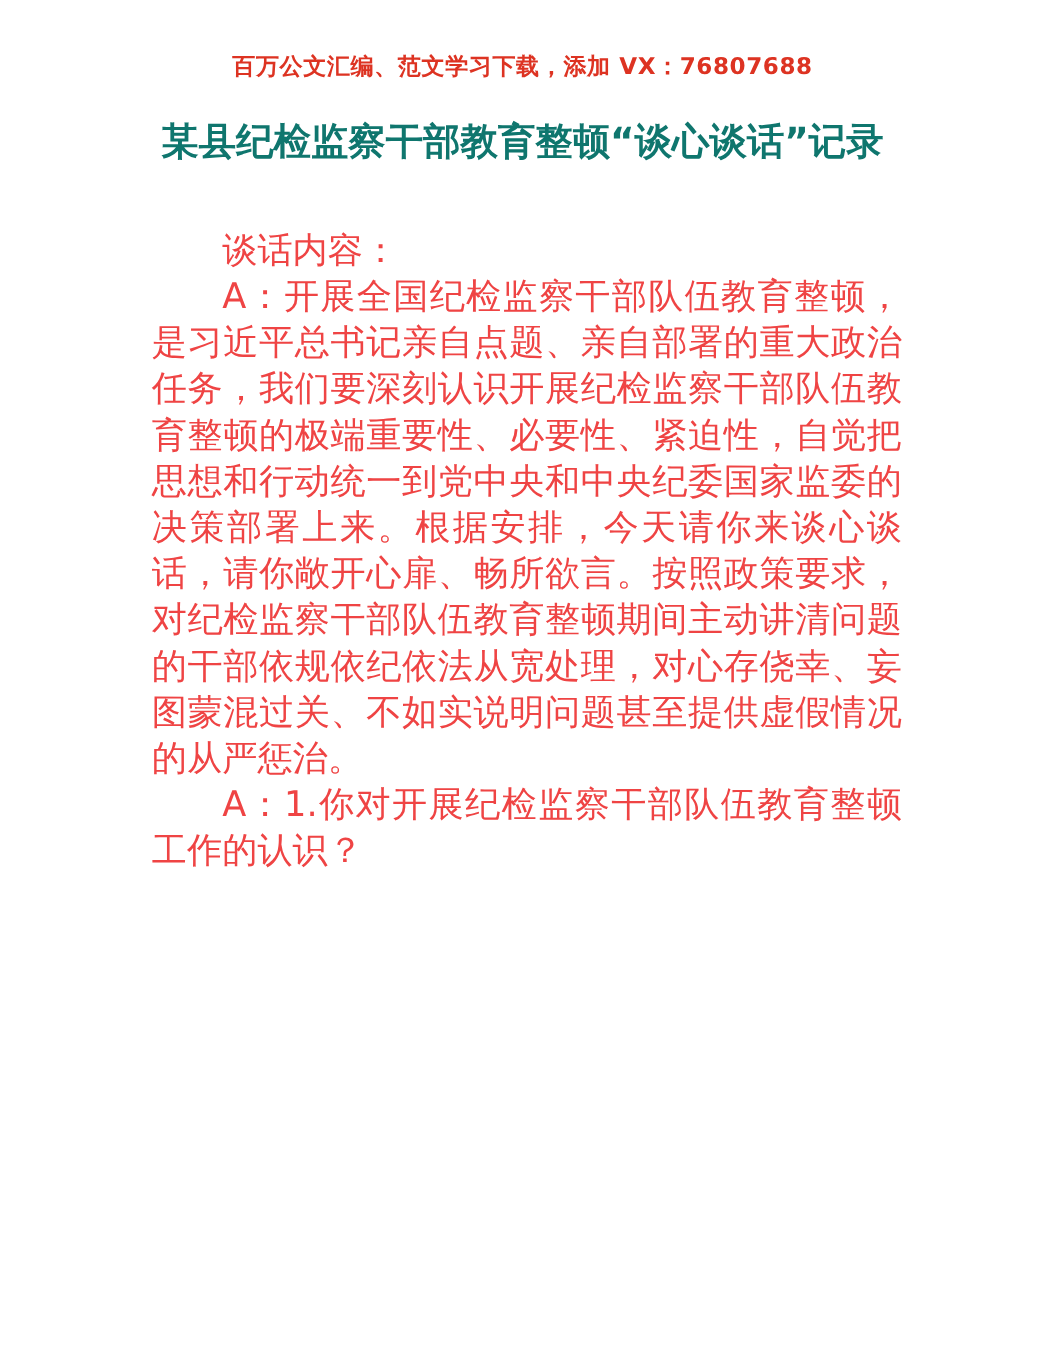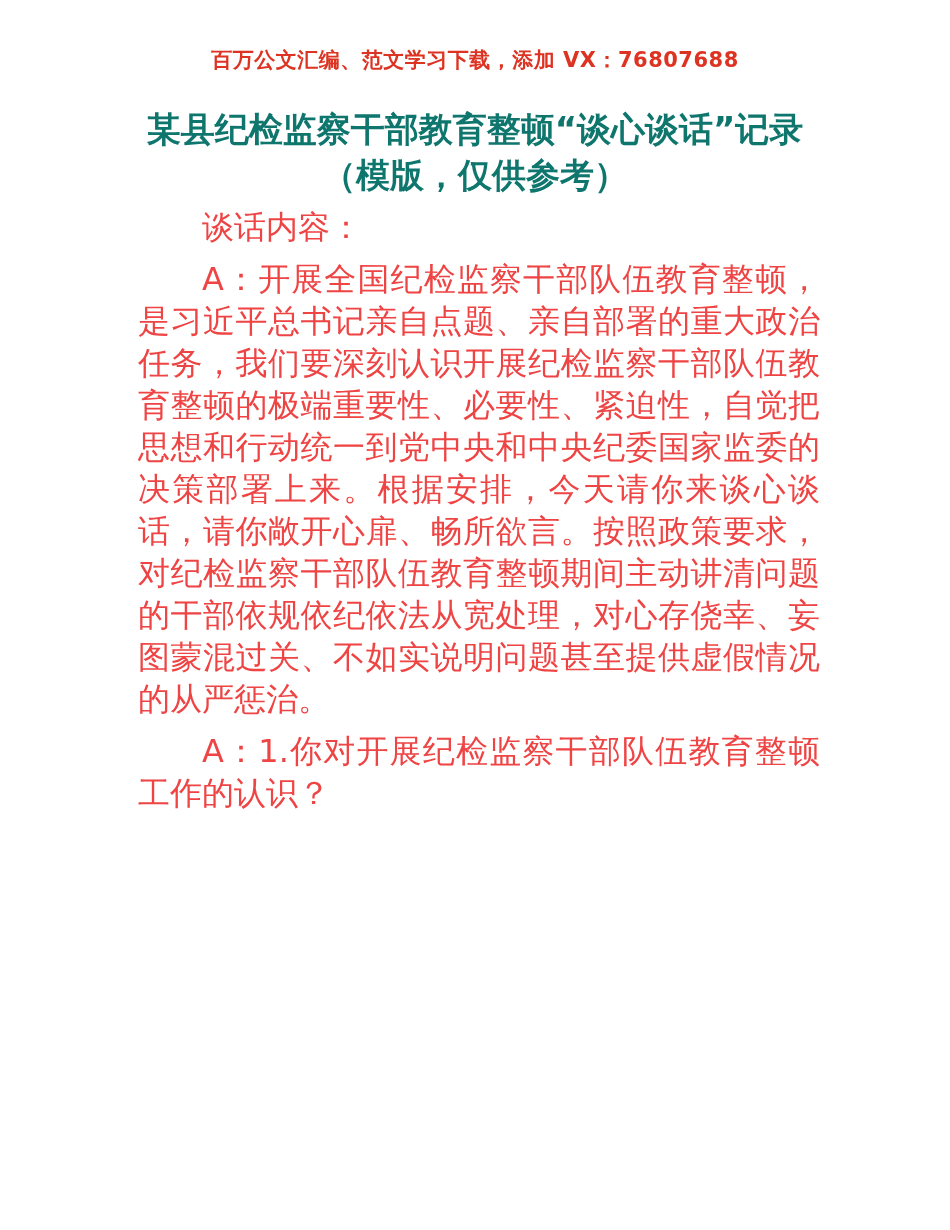--- a/index.html
+++ b/index.html
@@ -62,33 +62,32 @@
     line-height: 42px;
     text-align: justify;
     text-justify: inter-ideograph;
     text-indent: 2em;
     margin: 0 0 0 0;
     color: #ef4444;
     letter-spacing: 0px;
     word-break: break-all;
   }
   .para + .para {
-    margin-top: 10px;
+    margin-top: 0;
   }
 </style>
 </head>
 <body>
 
 <div class="page">
 
   <div class="promo-banner">百万公文汇编、范文学习下载，添加 VX：76807688</div>
 
   <div class="doc-title">
     <span class="title-line">某县纪检监察干部教育整顿“谈心谈话”记录</span>
-    <span class="title-line">（模版，仅供参考）</span>
   </div>
 
   <div class="doc-body">
     <p class="para">谈话内容：</p>
     <p class="para">A：开展全国纪检监察干部队伍教育整顿，是习近平总书记亲自点题、亲自部署的重大政治任务，我们要深刻认识开展纪检监察干部队伍教育整顿的极端重要性、必要性、紧迫性，自觉把思想和行动统一到党中央和中央纪委国家监委的决策部署上来。根据安排，今天请你来谈心谈话，请你敞开心扉、畅所欲言。按照政策要求，对纪检监察干部队伍教育整顿期间主动讲清问题的干部依规依纪依法从宽处理，对心存侥幸、妄图蒙混过关、不如实说明问题甚至提供虚假情况的从严惩治。</p>
     <p class="para">A：1.你对开展纪检监察干部队伍教育整顿工作的认识？</p>
   </div>
 
 </div>
 

